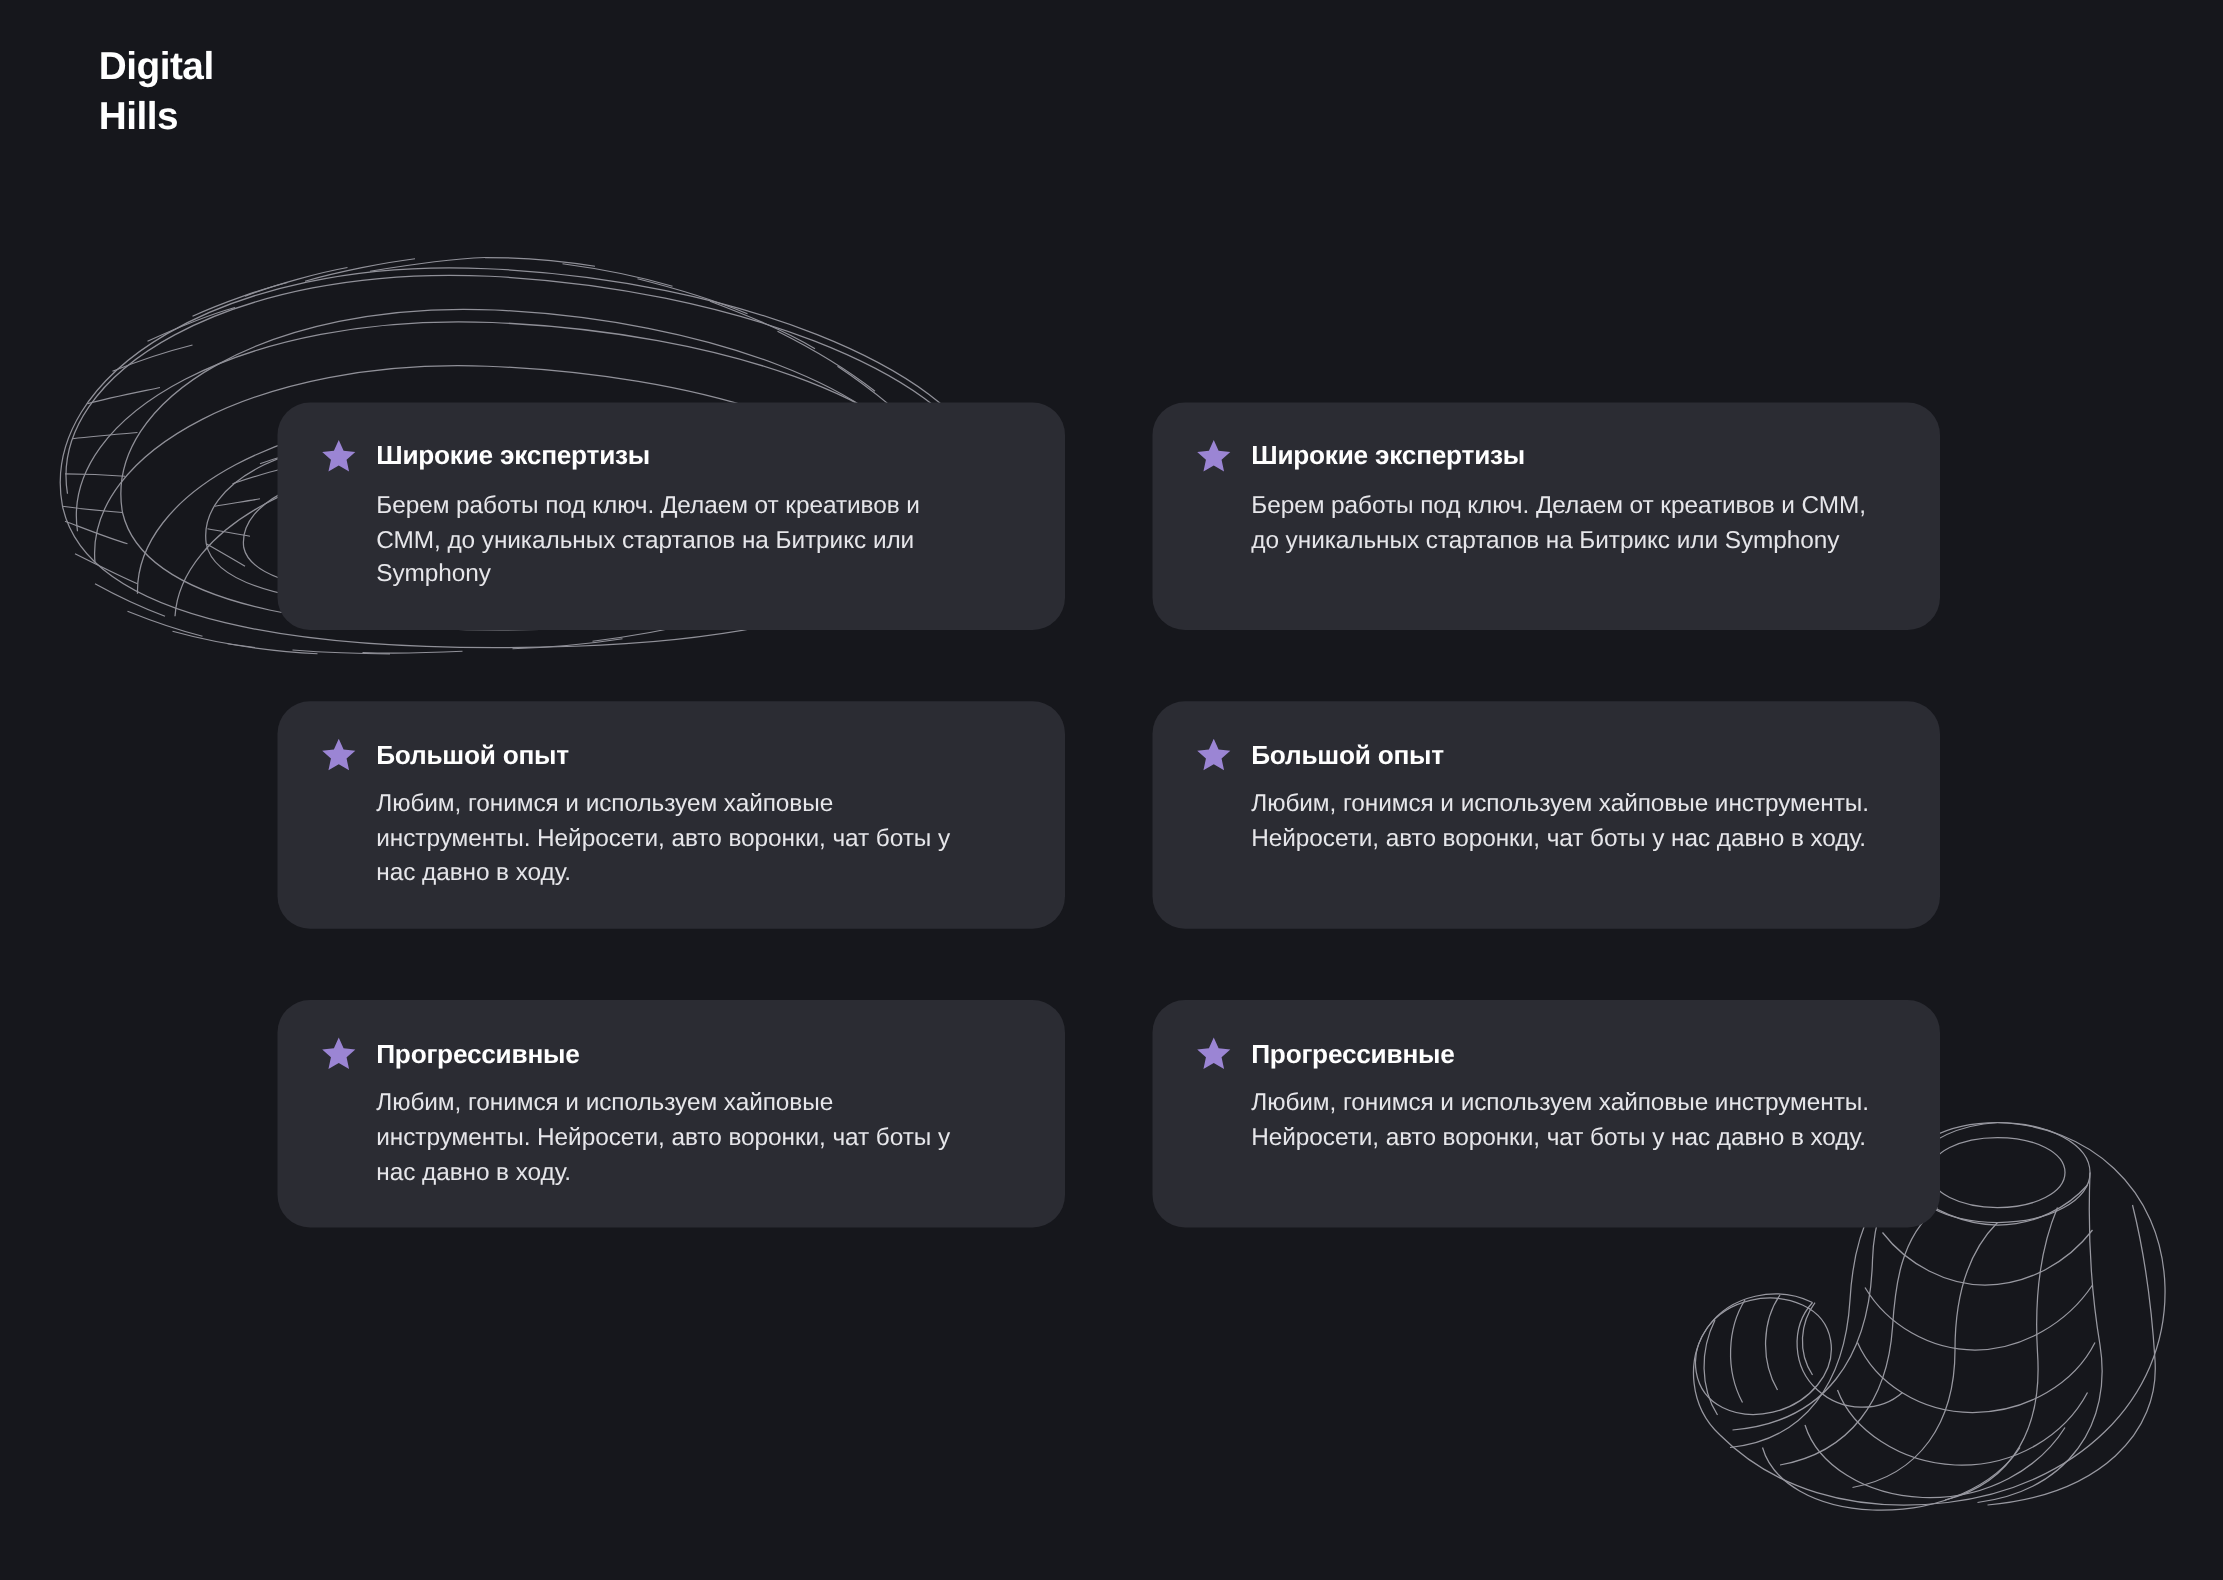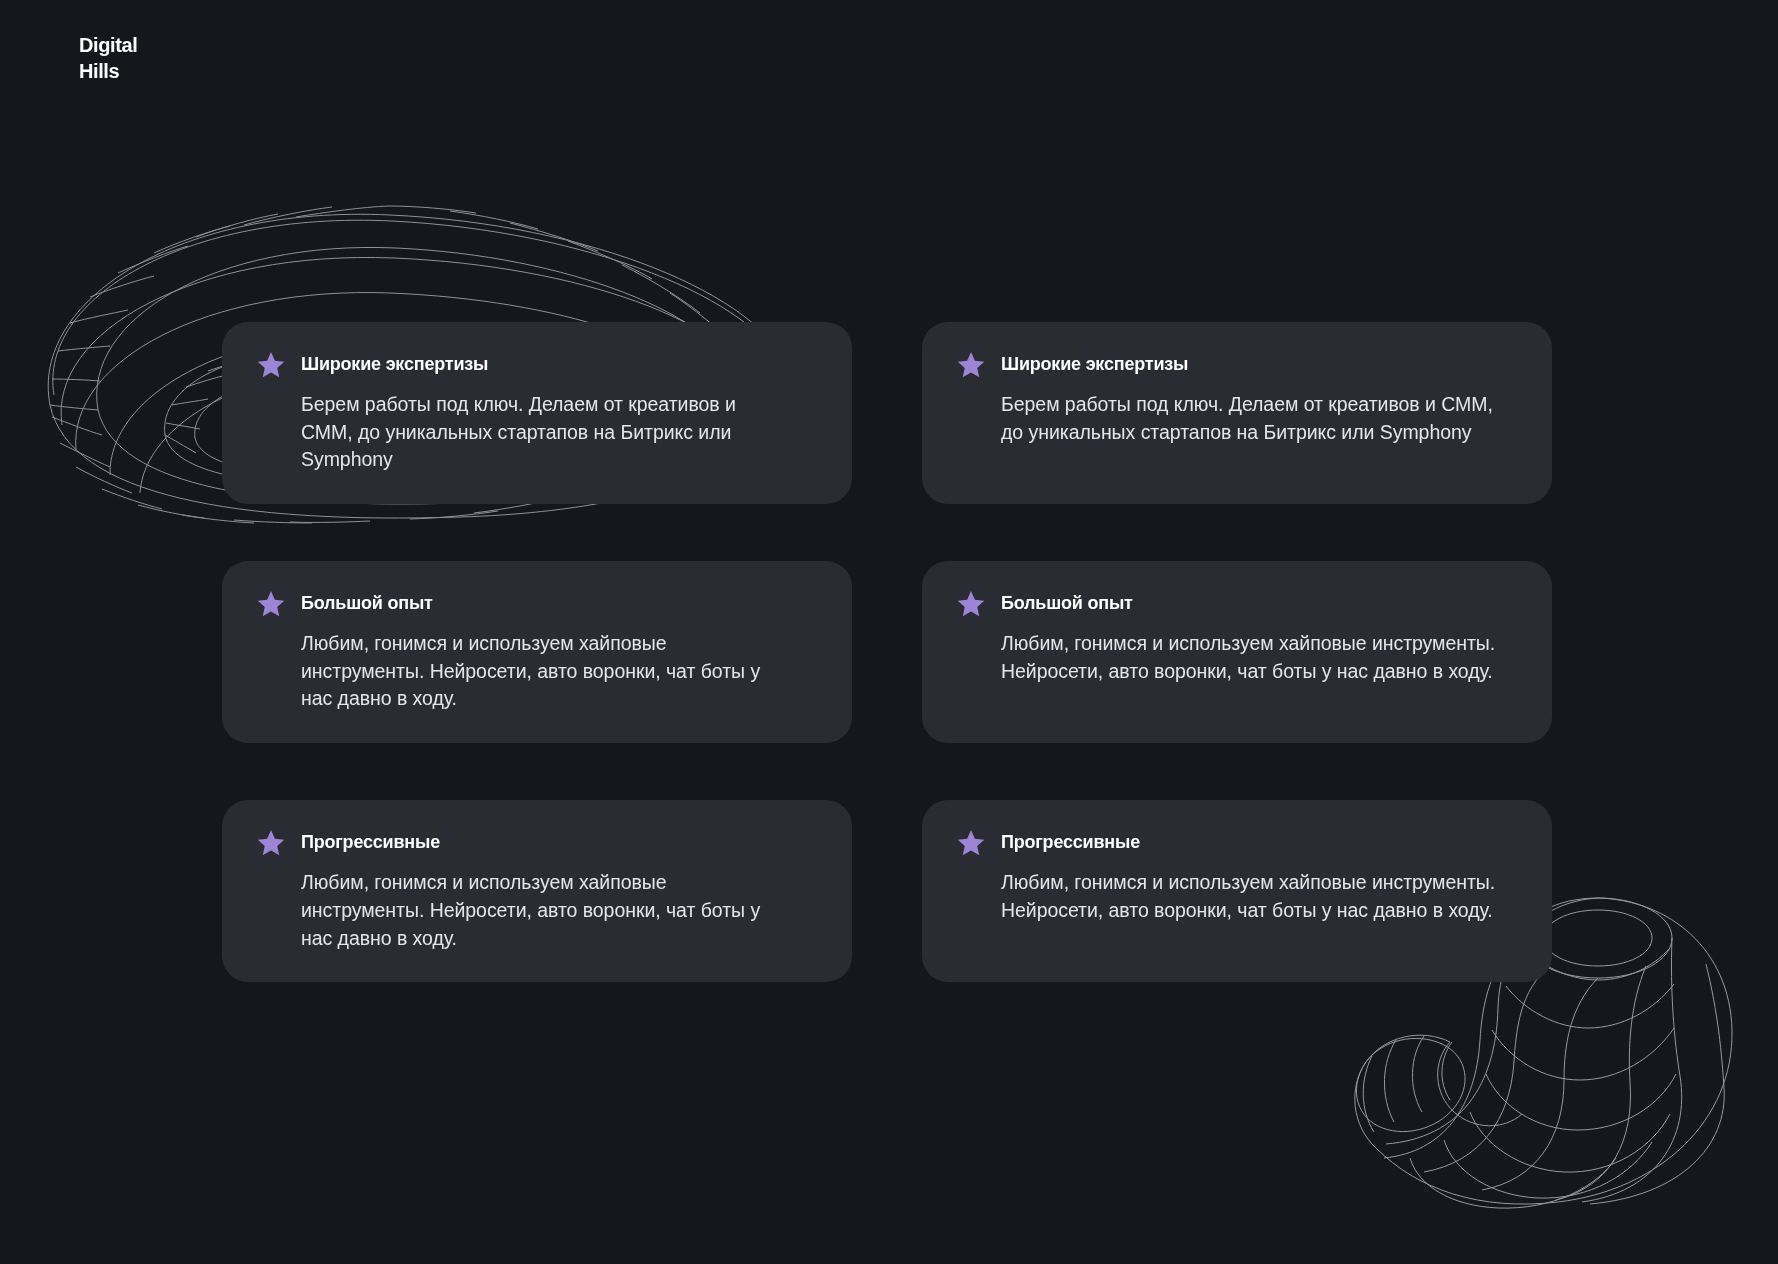--- a/index.html
+++ b/index.html
@@ -40,21 +40,21 @@
     height: 330px;
   }
 
   
   .logo {
     position: absolute;
     left: 79px;
     top: 33px;
     z-index: 5;
     color: #ffffff;
-    font-size: 20px;
+    font-size: 31px;
     font-weight: 700;
     line-height: 1.28;
     letter-spacing: -0.4px;
   }
   .logo-line { display: block; white-space: pre; }
 
   
   .cards {
     position: absolute;
     left: 222px;
@@ -83,21 +83,21 @@
 
   .star-icon {
     flex: 0 0 auto;
     width: 30px;
     height: 30px;
     display: block;
   }
 
   .card-title {
     color: #ffffff;
-    font-size: 18px;
+    font-size: 21px;
     font-weight: 700;
     letter-spacing: -0.2px;
     line-height: 1.1;
     white-space: nowrap;
   }
 
   .card-body {
     color: #e6e6ea;
     font-size: 19.5px;
     font-weight: 400;

